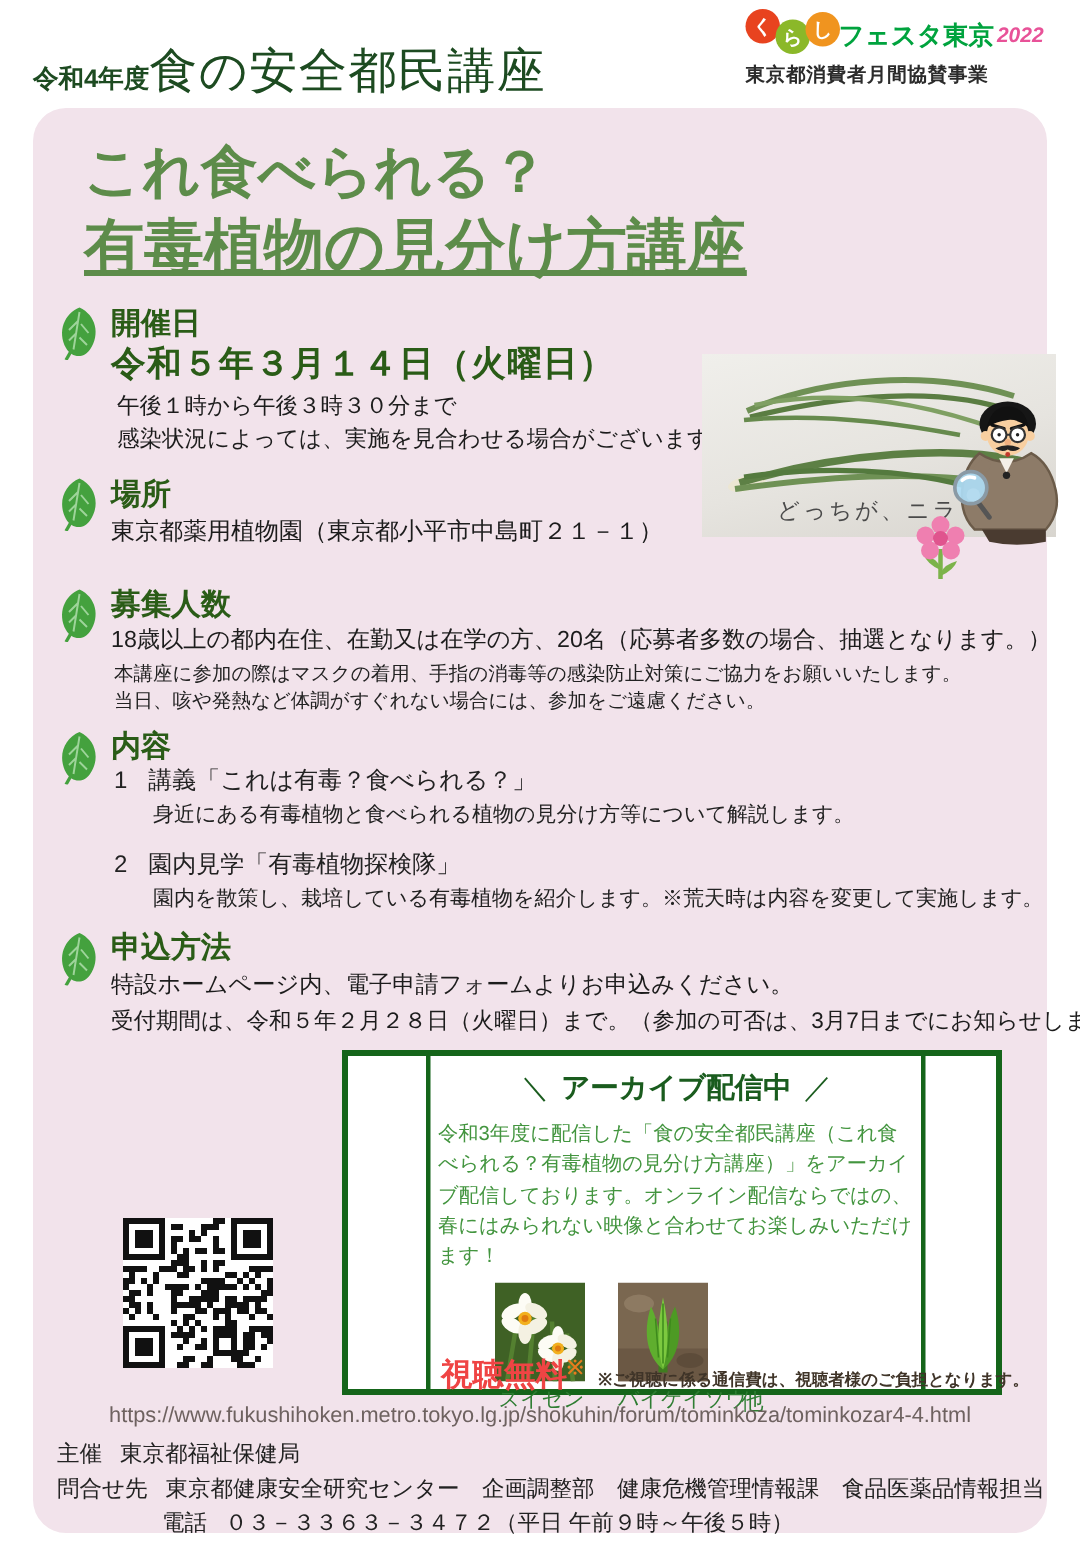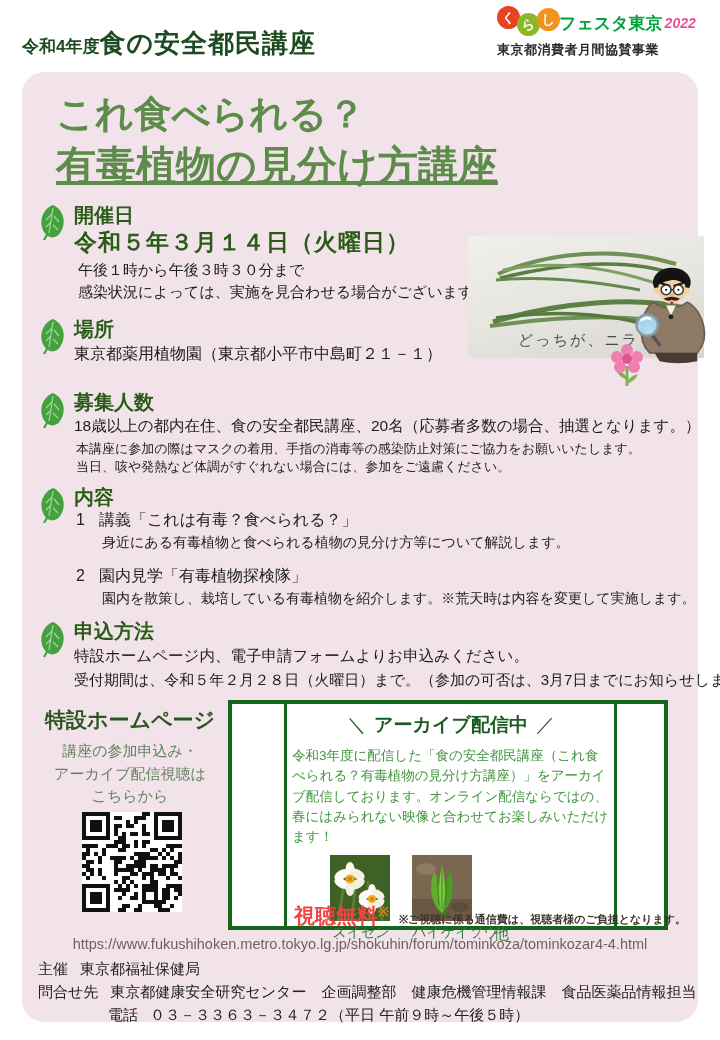--- a/index.html
+++ b/index.html
@@ -3,21 +3,21 @@
 <meta charset="utf-8">
 <style>
   * { margin:0; padding:0; box-sizing:border-box; }
   html,body { background:#ffffff; }
   body { font-family:"Liberation Sans", sans-serif; }
   .page { position:relative; width:720px; height:1040px; background:#ffffff; overflow:hidden; }
 
   
   .header-title { position:absolute; left:22px; top:26px; white-space:nowrap; color:#1d4b21; }
   .header-title .fy { font-size:17px; font-weight:bold; }
-  .header-title .prog { font-size:26px; font-weight:bold; letter-spacing:1px; }
+  .header-title .prog { font-size:32px; font-weight:normal; letter-spacing:1px; }
 
   .logo { position:absolute; left:497px; top:8px; width:215px; }
   .logo-row1 { display:flex; align-items:center; height:30px; }
   .logo-circles { display:flex; margin-right:2px; }
   .logo-circle { width:23px; height:23px; border-radius:50%; color:#fff; font-size:13px; font-weight:bold;
                  display:flex; align-items:center; justify-content:center; margin-right:-3px; }
   .lc1 { background:#e8431f; margin-top:-4px; }
   .lc2 { background:#8bb829; margin-top:3px; }
   .lc3 { background:#f0941f; margin-top:-2px; }
   .logo-festa { color:#00a33e; font-size:17px; font-weight:bold; white-space:nowrap; }
@@ -178,21 +178,21 @@
   </svg>
   <div class="sec-head" style="left:74px; top:316px;">場所</div>
   <div class="body-line-lg" style="left:74px; top:344px;">東京都薬用植物園（東京都小平市中島町２１－１）</div>
 
   <svg class="leaf" style="left:38px; top:392px;" viewBox="0 0 30 36">
     <path d="M15 1 C26 6 29 19 22 29 C18 35 10 35 6 28 C0 17 5 5 15 1 Z" fill="#44a13e"></path>
     <path d="M15 4 L11 29 M14 10 L8 16 M16 12 L21 18 M13 18 L8 23 M15 21 L20 26" stroke="#9ed49a" stroke-width="1.3" fill="none"></path>
     <path d="M10 29 L6 36" stroke="#44a13e" stroke-width="2.2" fill="none"></path>
   </svg>
   <div class="sec-head" style="left:74px; top:389px;">募集人数</div>
-  <div class="body-line-lg" style="left:74px; top:416px; font-size:15.5px;">18歳以上の都内在住、食の安全都民講座、20名（応募者多数の場合、抽選となります。）</div>
+  <div class="body-line-lg" style="left:74px; top:416px; font-size:15.5px;">18歳以上の都内在住、在勤又は在学の方、20名（応募者多数の場合、抽選となります。）</div>
   <div class="small-note" style="left:76px; top:440px;">本講座に参加の際はマスクの着用、手指の消毒等の感染防止対策にご協力をお願いいたします。</div>
   <div class="small-note" style="left:76px; top:458px;">当日、咳や発熱など体調がすぐれない場合には、参加をご遠慮ください。</div>
 
   <svg class="leaf" style="left:38px; top:487px;" viewBox="0 0 30 36">
     <path d="M15 1 C26 6 29 19 22 29 C18 35 10 35 6 28 C0 17 5 5 15 1 Z" fill="#44a13e"></path>
     <path d="M15 4 L11 29 M14 10 L8 16 M16 12 L21 18 M13 18 L8 23 M15 21 L20 26" stroke="#9ed49a" stroke-width="1.3" fill="none"></path>
     <path d="M10 29 L6 36" stroke="#44a13e" stroke-width="2.2" fill="none"></path>
   </svg>
   <div class="sec-head" style="left:74px; top:484px;">内容</div>
   <div class="content-item-title" style="left:76px; top:510px;">
@@ -206,28 +206,20 @@
 
   <svg class="leaf" style="left:38px; top:621px;" viewBox="0 0 30 36">
     <path d="M15 1 C26 6 29 19 22 29 C18 35 10 35 6 28 C0 17 5 5 15 1 Z" fill="#44a13e"></path>
     <path d="M15 4 L11 29 M14 10 L8 16 M16 12 L21 18 M13 18 L8 23 M15 21 L20 26" stroke="#9ed49a" stroke-width="1.3" fill="none"></path>
     <path d="M10 29 L6 36" stroke="#44a13e" stroke-width="2.2" fill="none"></path>
   </svg>
   <div class="sec-head" style="left:74px; top:618px;">申込方法</div>
   <div class="body-line" style="left:74px; top:646px; font-size:15.5px;">特設ホームページ内、電子申請フォームよりお申込みください。</div>
   <div class="body-line" style="left:74px; top:671px; font-size:15px;">受付期間は、令和５年２月２８日（火曜日）まで。（参加の可否は、3月7日までにお知らせします。）</div>
 
-  <div class="website">
-    <div class="website-head">特設ホームページ</div>
-    <div class="website-desc">
-      <span>講座の参加申込み・</span><br>
-      <span>アーカイブ配信視聴は</span><br>
-      <span>こちらから</span>
-    </div>
-  </div>
   <div class="qr"><svg xmlns="http://www.w3.org/2000/svg" width="100" height="100" viewBox="0 0 100 100" shape-rendering="crispEdges">
         <rect width="100" height="100" fill="#ffffff"></rect>
         <g fill="#111111">
           <rect x="60" y="0" width="4" height="4"></rect>
           <rect x="64" y="0" width="4" height="4"></rect>
           <rect x="32" y="4" width="4" height="4"></rect>
           <rect x="36" y="4" width="4" height="4"></rect>
           <rect x="52" y="4" width="4" height="4"></rect>
           <rect x="56" y="4" width="4" height="4"></rect>
           <rect x="60" y="4" width="4" height="4"></rect>

